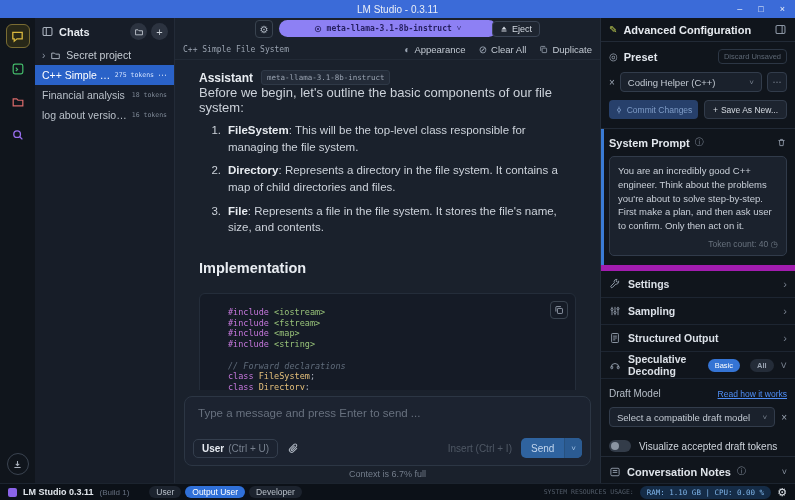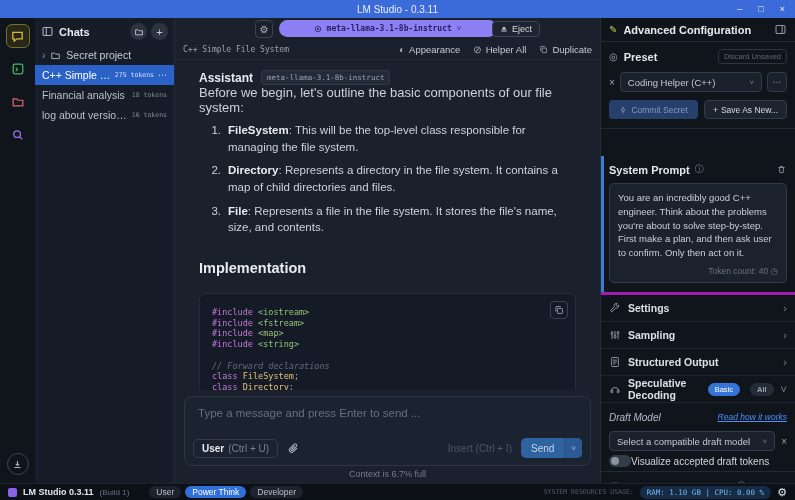--- a/index.html
+++ b/index.html
@@ -51,21 +51,21 @@
   .messages { flex: 1; overflow: hidden; padding: 10px 24px 0; min-height: 0; }
   .asst-row { display: flex; align-items: center; gap: 8px; }
   .asst-name { font-size: 12px; font-weight: bold; color: #e8ecf1; }
   .asst-badge { font-family: "DejaVu Sans Mono", monospace; font-size: 7.5px; color: #9aa4b2; background: #232b38; border: 1px solid #2f3947; border-radius: 3px; padding: 2px 5px; }
   .para { font-size: 13px; color: #ccd2da; }
   .li { display: flex; margin-top: 7px; font-size: 11.5px; line-height: 1.45; color: #ccd2da; }
   .li-num { width: 22px; text-align: right; margin-right: 7px; flex: none; }
   .li-body { flex: 1; }
   .li-body b { color: #e8ecf1; }
   .impl-heading { font-size: 14.5px; font-weight: bold; margin-top: 24px; color: #e8ecf1; }
-  .codeblock { margin-top: 17px; background: #151b26; border: 1px solid #242d3a; border-radius: 6px; padding: 13px 12px; position: relative; font-family: "DejaVu Sans Mono", monospace; font-size: 8.5px; line-height: 10.7px; color: #abb2bf; }
+  .codeblock { margin-top: 17px; background: #151b26; border: 1px solid #242d3a; border-radius: 6px; padding: 13px 28px; position: relative; font-family: "DejaVu Sans Mono", monospace; font-size: 8.5px; line-height: 10.7px; color: #abb2bf; }
   .copy-btn { position: absolute; top: 7px; right: 7px; width: 18px; height: 18px; border: 1px solid #39434f; border-radius: 4px; display: flex; align-items: center; justify-content: center; color: #9aa4b2; }
   .code-line { white-space: pre; }
   .code-line .kw { color: #c678dd; }
   .code-line .str { color: #98c379; }
   .code-line .type { color: #e5c07b; }
   .code-line .com { color: #5f6b7a; font-style: italic; }
   .code-line .pun { color: #abb2bf; }
 
   .composer { margin: 6px 9px 0; background: #1c2330; border: 1px solid #2c3644; border-radius: 8px; height: 70px; position: relative; padding: 10px 13px; flex: none; }
   .placeholder { color: #67707e; font-size: 11.5px; }
@@ -94,43 +94,43 @@
   .preset-row2 { display: flex; align-items: center; gap: 5px; margin-top: 8px; }
   .x-btn { color: #9aa4b2; font-size: 10px; }
   .select { flex: 1; height: 20px; border: 1px solid #323c4b; background: #1a212c; border-radius: 4px; display: flex; align-items: center; padding: 0 7px; font-size: 9.5px; color: #c3cad3; min-width: 0; }
   .select .caret { margin-left: auto; color: #77808e; font-size: 8px; }
   .select .txt { white-space: nowrap; overflow: hidden; text-overflow: ellipsis; }
   .dots-btn { width: 20px; height: 20px; border: 1px solid #323c4b; border-radius: 4px; background: #1a212c; display: flex; align-items: center; justify-content: center; color: #9aa4b2; font-size: 9px; flex: none; }
   .preset-row3 { display: flex; gap: 6px; margin-top: 8px; }
   .commit-btn { flex: 1.1; height: 19px; background: #27406b; border-radius: 4px; color: #7f9cc7; font-size: 8.5px; display: flex; align-items: center; justify-content: center; gap: 4px; }
   .savenew-btn { flex: 1; height: 19px; background: #1d242f; border: 1px solid #323c4b; border-radius: 4px; color: #d6dbe2; font-size: 8.5px; display: flex; align-items: center; justify-content: center; gap: 3px; }
 
-  .sysprompt { position: relative; padding: 7px 8px 9px; border-bottom: 3px solid #a21caf; flex: none; margin-top: 27px; }
+  .sysprompt { position: relative; padding: 7px 8px 9px; border-bottom: 6px solid #a21caf; flex: none; }
   .sysprompt::before { content: ""; position: absolute; left: 0; top: 0; bottom: 0; width: 3px; background: #3a7bd5; }
   .sys-row { display: flex; align-items: center; gap: 5px; }
   .sys-label { font-weight: bold; font-size: 11px; color: #e2e7ed; }
   .info-ico { color: #77808e; font-size: 9px; }
   .trash-btn { margin-left: auto; color: #8d97a5; }
   .sys-box { margin-top: 7px; background: #1b222d; border: 1px solid #313b4a; border-radius: 5px; padding: 7px 8px 5px; font-size: 9.5px; line-height: 1.45; color: #c9cfd8; }
   .token-line { text-align: right; color: #69737f; font-size: 8.5px; margin-top: 5px; }
 
   .sec-row { height: 27px; display: flex; align-items: center; gap: 7px; padding: 0 8px; border-bottom: 1px solid #1d2531; color: #dbe0e7; flex: none; }
   .sec-ico { color: #8d97a5; display: flex; }
   .sec-label { font-size: 10.5px; font-weight: bold; }
   .sec-chev { margin-left: auto; color: #77808e; font-size: 11px; }
   .pill { font-size: 7.5px; border-radius: 8px; padding: 2px 7px; }
   .pill.basic { background: #3574d4; color: #fff; margin-left: 6px; text-align: center; }
   .pill.all { background: #242c38; color: #9aa4b2; margin-left: 3px; font-weight: bold; }
 
   .spec-body { padding: 9px 8px 4px; flex: none; }
-  .draft-row { display: flex; align-items: flex-start; font-size: 10px; font-style: italic; }
+  .draft-row { display: flex; align-items: flex-end; font-size: 10px; }
   .draft-label { color: #b6bec8; }
   .how-link { margin-left: auto; color: #4f8ff7; text-decoration: underline; font-size: 8.5px; }
   .draft-select-row { display: flex; align-items: center; gap: 6px; margin-top: 8px; }
-  .toggle-row { display: flex; align-items: center; margin-top: 4px; }
+  .toggle-row { display: flex; align-items: center; gap: 8px; margin-top: 13px; }
   .toggle { width: 22px; height: 12px; background: #333c49; border-radius: 7px; position: relative; flex: none; }
   .knob { position: absolute; left: 2px; top: 2px; width: 8px; height: 8px; border-radius: 50%; background: #8a94a2; }
   .toggle-label { font-size: 10px; color: #cfd5dd; }
 
   .panel-spacer { flex: 1; min-height: 0; }
   .notes-sec { border-top: 1px solid #222a36; padding: 8px 8px 10px; flex: none; }
   .notes-row { display: flex; align-items: center; gap: 6px; }
   .notes-label { font-weight: bold; font-size: 11px; color: #dfe4ea; }
   .notes-chev { margin-left: auto; color: #8d97a5; font-size: 9px; }
   .add-note-btn { margin-top: 9px; height: 23px; border: 1px solid #323c4b; background: #161d28; border-radius: 5px; display: flex; align-items: center; justify-content: center; gap: 5px; font-size: 10.5px; color: #d6dbe2; }
@@ -275,21 +275,21 @@
       </div>
       <div class="chat-tabbar">
         <span class="tab-title">C++ Simple File System</span>
         <div class="tab-actions">
           <div class="tab-act">
             <span class="ico">◐</span>
             <span>Appearance</span>
           </div>
           <div class="tab-act">
             <span class="ico">⊘</span>
-            <span>Helper All</span>
+            <span>Clear All</span>
           </div>
           <div class="tab-act">
             <span class="ico">
               <svg width="9" height="9" viewBox="0 0 16 16" fill="none" stroke="#9aa4b2" stroke-width="1.4">
                   <rect x="5.5" y="5.5" width="8" height="8" rx="1"></rect>
                   <path d="M3 10.5V3.5A1 1 0 0 1 4 2.5h7"></path>
                 </svg>
             </span>
             <span>Duplicate</span>
           </div>
@@ -391,21 +391,21 @@
           <div class="dots-btn">⋯</div>
         </div>
         <div class="preset-row3">
           <div class="commit-btn">
             <span>
               <svg width="8" height="8" viewBox="0 0 16 16" fill="none" stroke="#7f9cc7" stroke-width="1.6">
                   <circle cx="8" cy="8" r="3"></circle>
                   <path d="M8 1v4M8 11v4"></path>
                 </svg>
             </span>
-            <span>Commit Secret</span>
+            <span>Commit Changes</span>
           </div>
           <div class="savenew-btn">
             <span>+</span>
             <span>Save As New...</span>
           </div>
         </div>
       </div>
 
       <div class="sysprompt">
         <div class="sys-row">
@@ -511,21 +511,21 @@
       </div>
     </div>
   </div>
 
   <div class="statusbar">
     <span class="logo"></span>
     <span class="app-name">LM Studio 0.3.11</span>
     <span class="build">(Build 1)</span>
     <div class="modes">
       <span class="mode">User</span>
-      <span class="mode active">Power Think</span>
+      <span class="mode active">Output User</span>
       <span class="mode">Developer</span>
     </div>
     <span class="sb-spacer"></span>
     <span class="res-label">SYSTEM RESOURCES USAGE:</span>
     <span class="res-badge"><span>RAM: 1.10 GB</span><span> | </span><span>CPU: 0.00 %</span></span>
     <span class="status-gear">⚙</span>
   </div>
 </div>
 
 </body></html>

